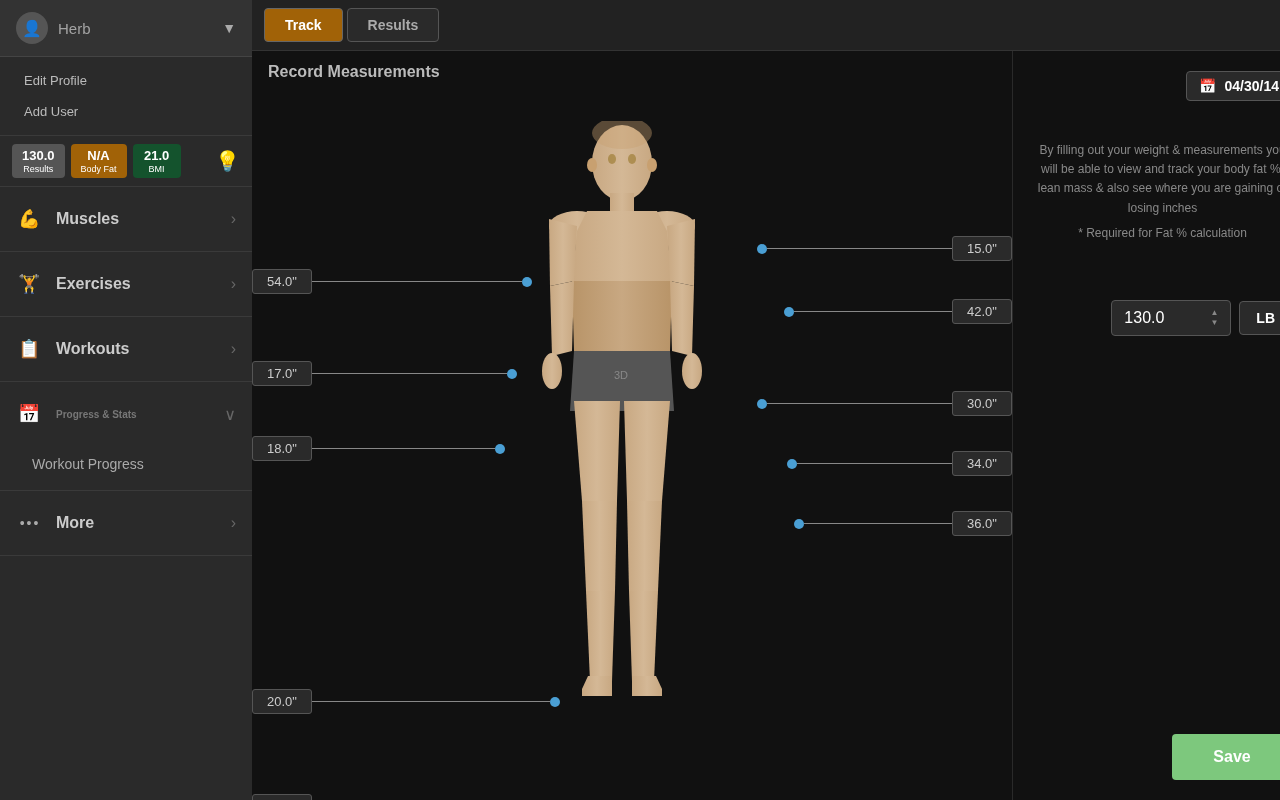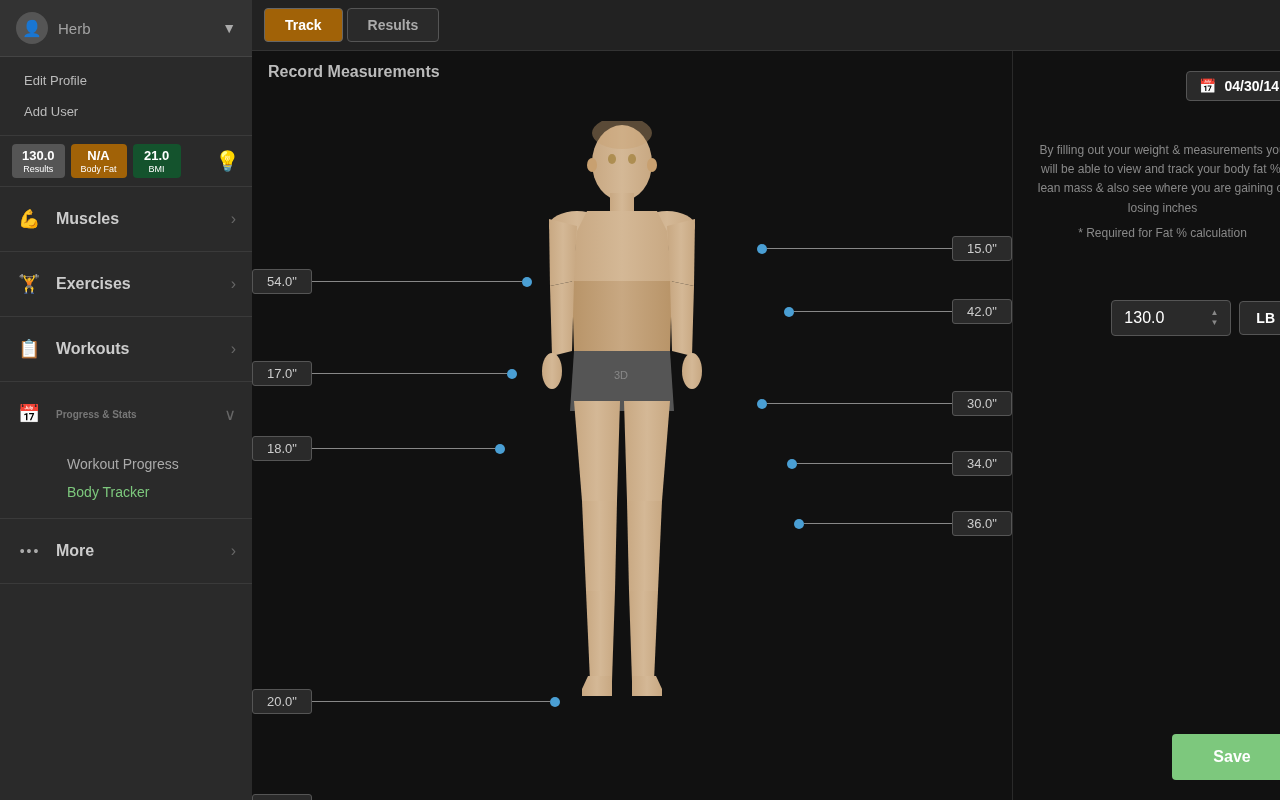--- a/index.html
+++ b/index.html
@@ -138,21 +138,21 @@
       flex: 1;
       font-size: 10px;
       font-weight: bold;
       color: #777;
     }
     .progress-stats-header .nav-arrow {
       font-size: 16px;
       color: #666;
     }
     .progress-stats-sub {
-      padding: 4px 0 12px 67px;
+      padding: 4px 0 12px 32px;
     }
     .progress-stats-sub .sub-item {
       padding: 6px 0;
       font-size: 14px;
       color: #aaa;
       cursor: pointer;
     }
     .progress-stats-sub .sub-item.active {
       color: #7dc87d;
     }
@@ -388,21 +388,20 @@
   </div>
 
   <div class="progress-stats-item">
     <div class="progress-stats-header">
       <div class="nav-icon">📅</div>
       <span class="nav-label">Progress &amp; Stats</span>
       <span class="nav-arrow">∨</span>
     </div>
     <div class="progress-stats-sub">
       <div class="sub-item">Workout Progress</div>
-      <div class="sub-item active">Body Tracker</div>
     </div>
   </div>
 
   <div class="sidebar-nav-item">
     <div class="nav-icon" style="font-size:14px;letter-spacing:2px;">•••</div>
     <span class="nav-label">More</span>
     <span class="nav-arrow">›</span>
   </div>
 </div>
 

